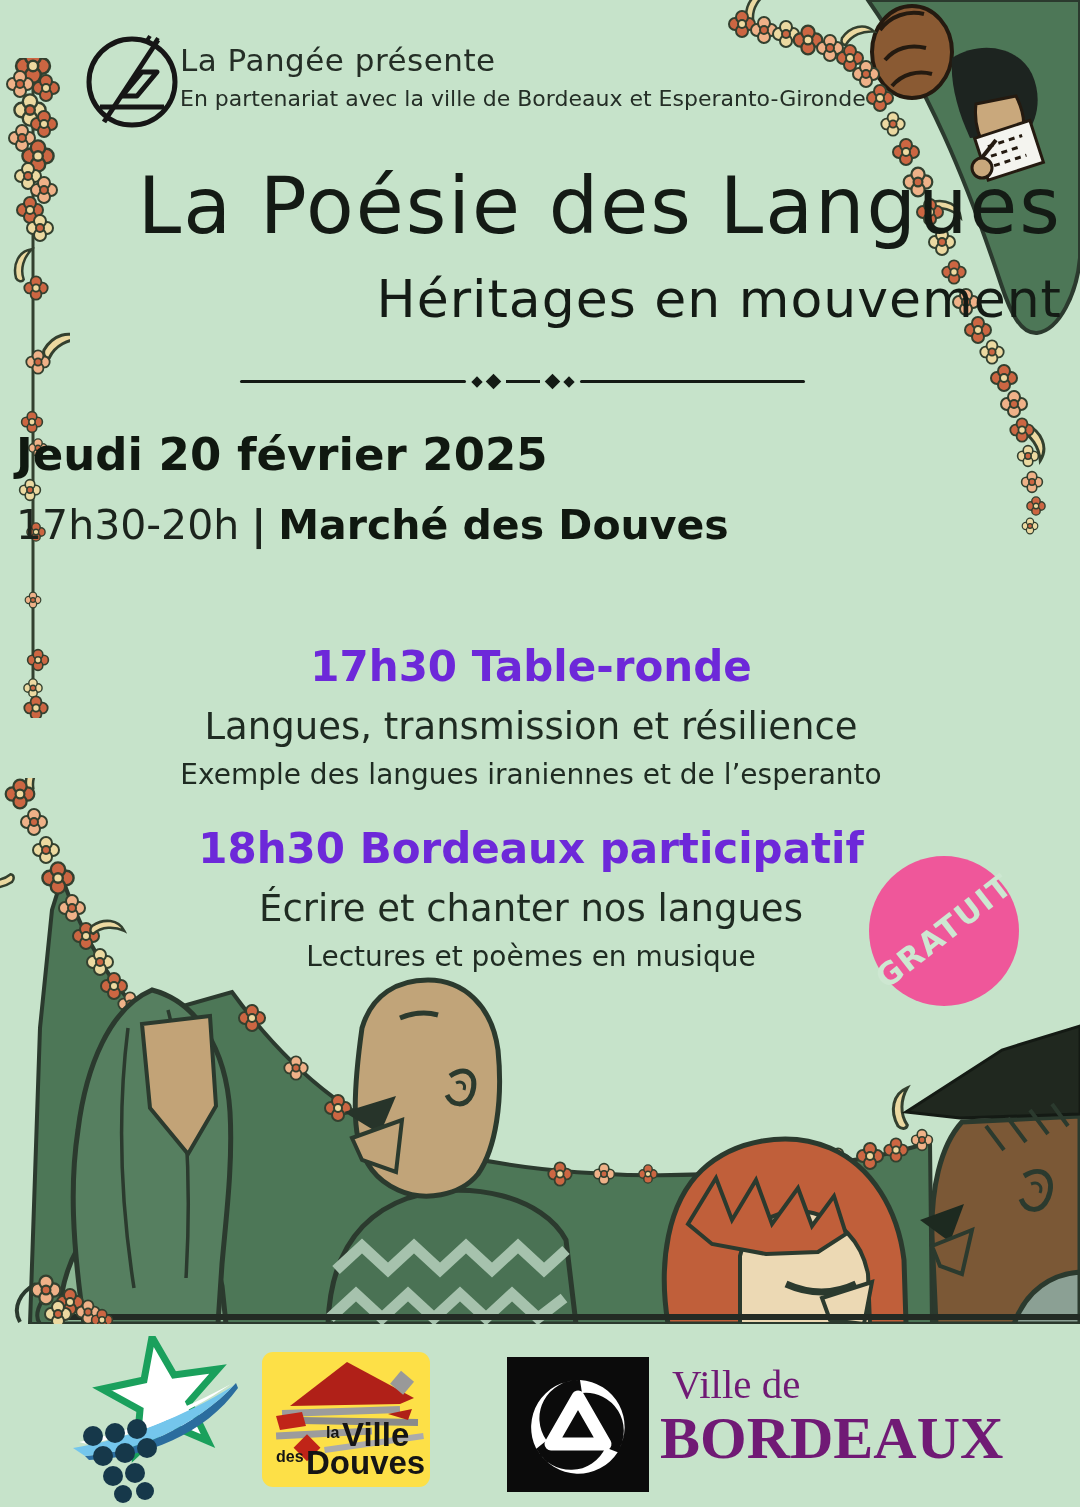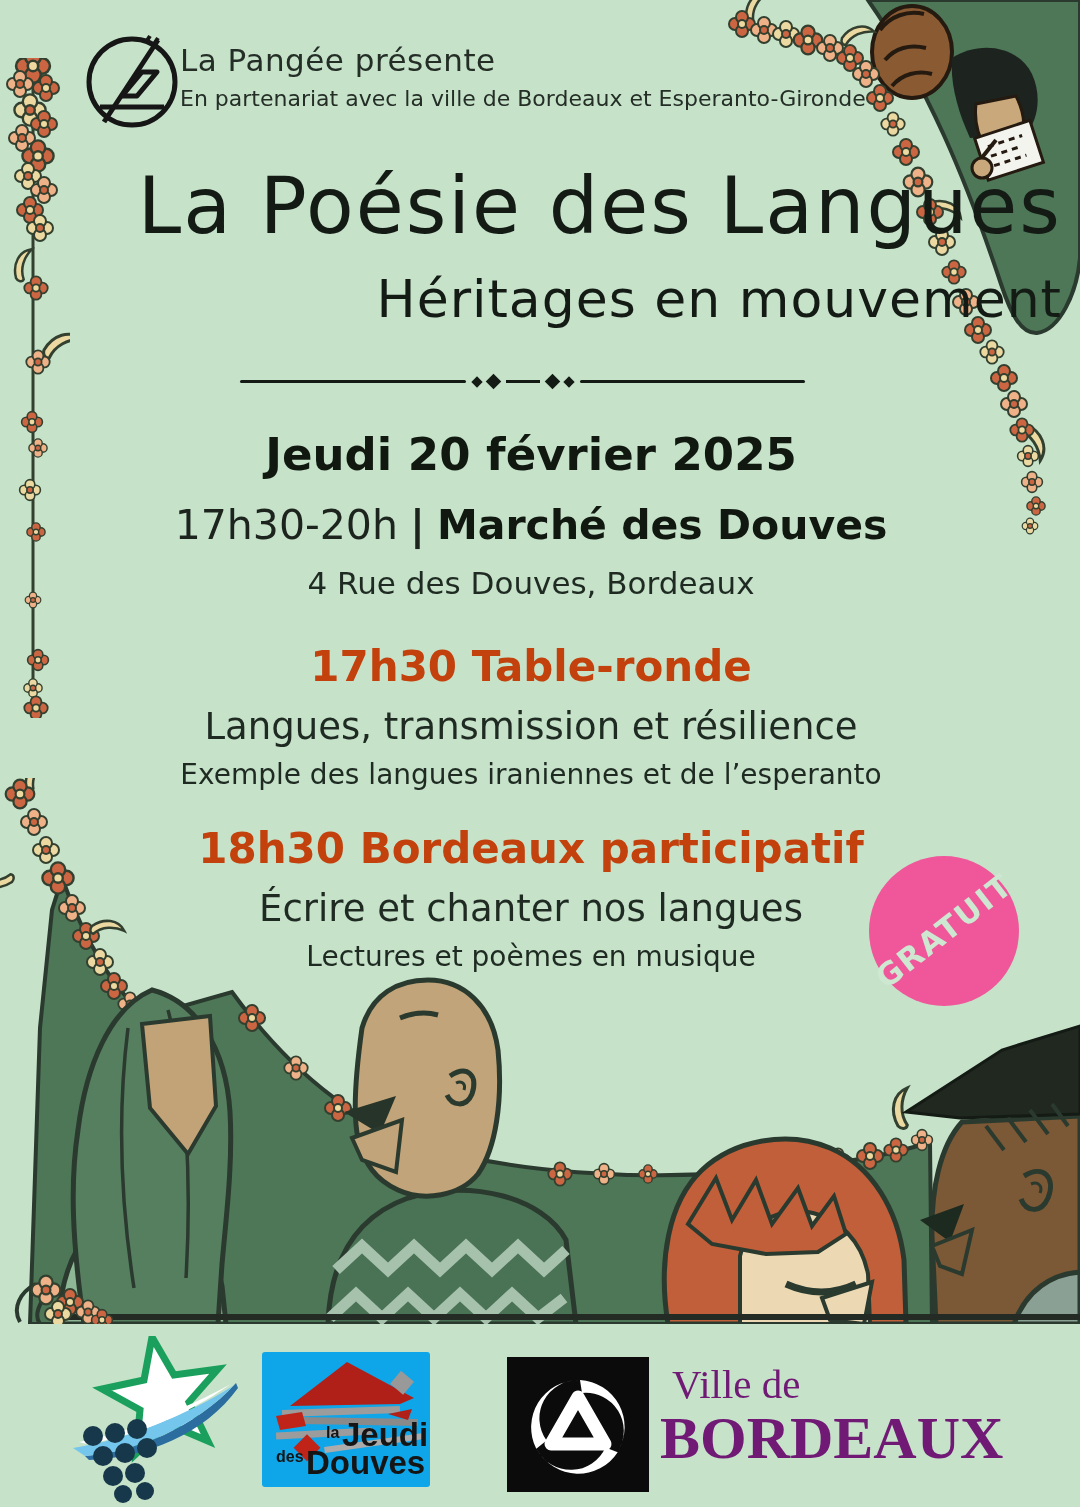--- a/index.html
+++ b/index.html
@@ -17,37 +17,37 @@
   .title-block{position:absolute; left:0; top:150px; width:1062px; text-align:right;}
   .title-main{font-size:78px; font-weight:400; letter-spacing:2px; color:#141b15; line-height:1.45;}
   .title-sub{font-size:52px; font-weight:400; letter-spacing:1px; color:#141b15; margin-top:6px;padding-left:24px;}
   
   .divider{position:absolute; left:240px; top:376px; width:565px; display:flex; align-items:center; gap:7px;}
   .divider .rule{flex:1; height:3px; background:#141b15; border-radius:2px;}
   .dia{width:11px; height:11px; background:#141b15; transform:rotate(45deg);}
   .dia.small{width:8px; height:8px;}
   .dash{width:34px; height:3px; background:#141b15;}
   
-  .event{position:absolute; left:0; top:428px; width:1062px; text-align:center;}
+  .event{position:absolute; left:0; top:428px; width:1062px; padding-left:16px;}
   .date{font-size:45px; font-weight:bold; color:#101810;}
   .timeline{font-size:41px; margin-top:20px; color:#1c241d;}
   .timeline .pipe{margin:0 12px; font-weight:bold;}
   .timeline .venue{font-weight:bold; color:#101810;}
   .address{font-size:31px; margin-top:16px;}
   .session{position:absolute; left:0; width:1062px; text-align:center;}
   .s1{top:642px;} .s2{top:824px;}
-  .s-head{font-size:42px; font-weight:bold; color:#c2410c;}
+  .s-head{font-size:42px; font-weight:bold; color:#6d28d9;}
   .s-sub{font-size:37px; margin-top:14px;}
   .s-det{font-size:28px; margin-top:10px;}
   
   .badge{position:absolute; left:869px; top:856px; width:150px; height:150px;
     border-radius:50%; background:#ef579a; display:flex; align-items:center; justify-content:center;}
   .badge span{transform:rotate(-38deg); font-size:31px; font-weight:bold; letter-spacing:2px; color:#cde7d1;}
   
-  .halle-box{position:absolute; left:262px; top:1352px; width:168px; height:135px; background:#0ea5e9; border-radius:3px;}
+  .halle-box{position:absolute; left:262px; top:1352px; width:168px; height:135px; background:#fde047; border-radius:11px;}
   .halle-box .t{position:absolute; font-family:"Liberation Sans",sans-serif; font-weight:bold; color:#151515; line-height:1;}
   .h-la{left:64px; top:73px; font-size:16px;}
   .h-halle{left:80px; top:66px; font-size:33px;}
   .h-des{left:14px; top:97px; font-size:16px;}
   .h-douves{left:44px; top:94px; font-size:33px;}
   .bdx-text{position:absolute; font-family:Liberation Serif, serif; color:#701a75;}
   .bdx1{left:672px; top:1360px; font-size:41px;}
   .bdx2{left:660px; top:1404px; font-size:60px; font-weight:bold; letter-spacing:0px;}
 </style>
 </head>
@@ -179,21 +179,20 @@
     <div class="dia"></div>
       <div class="dia small"></div>
       <div class="rule"></div>
   </div>
 
   <div class="event">
     <div class="date">Jeudi 20 février 2025</div>
     <div class="timeline">
       <span>17h30-20h</span><span class="pipe">|</span><span class="venue">Marché des Douves</span>
     </div>
-    <div class="address">4 Rue des Douves, Bordeaux</div>
   </div>
 
   <div class="session s1">
     <div class="s-head">17h30 Table-ronde</div>
     <div class="s-sub">Langues, transmission et résilience</div>
     <div class="s-det">Exemple des langues iraniennes et de l’esperanto</div>
   </div>
   <div class="session s2">
     <div class="s-head">18h30 Bordeaux participatif</div>
     <div class="s-sub">Écrire et chanter nos langues</div>
@@ -301,21 +300,21 @@
       <rect x="20" y="56" width="118" height="7" fill="#9c9c9c" transform="rotate(-2 79 59)"></rect>
       <rect x="38" y="66" width="118" height="7" fill="#8a8a8a" transform="rotate(1 97 69)"></rect>
       <rect x="14" y="78" width="96" height="7" fill="#9c9c9c" transform="rotate(-3 62 81)"></rect>
       <rect x="62" y="88" width="100" height="6" fill="#ababab" transform="rotate(-8 112 91)"></rect>
       <polygon points="14,64 40,60 44,74 18,78" fill="#c02418"></polygon>
       <rect x="36" y="86" width="19" height="19" fill="#c02418" transform="rotate(45 45 95)"></rect>
       <rect x="132" y="22" width="17" height="17" fill="#999999" transform="rotate(40 140 30)"></rect>
       <polygon points="126,62 150,57 146,68" fill="#b02018"></polygon>
     </svg>
     <span class="t h-la">la</span>
-    <span class="t h-halle">Jeudi</span>
+    <span class="t h-halle">Ville</span>
     <span class="t h-des">des</span>
     <span class="t h-douves">Douves</span>
   </div>
 
   <svg class="abs" style="left:507px;top:1357px" width="142" height="135" viewBox="0 0 142 135">
     <rect x="0" y="0" width="142" height="135" fill="#0b0b0b"></rect>
     <g transform="translate(71,70)">
       <path d="M0,-30 L27,17 L-27,17 Z" fill="none" stroke="#ffffff" stroke-width="13" stroke-linejoin="round"></path>
       <g fill="#ffffff">
         <path d="M2,-47 A47 47 0 0 1 40,24 A38 38 0 0 0 4,-34 Z"></path>

